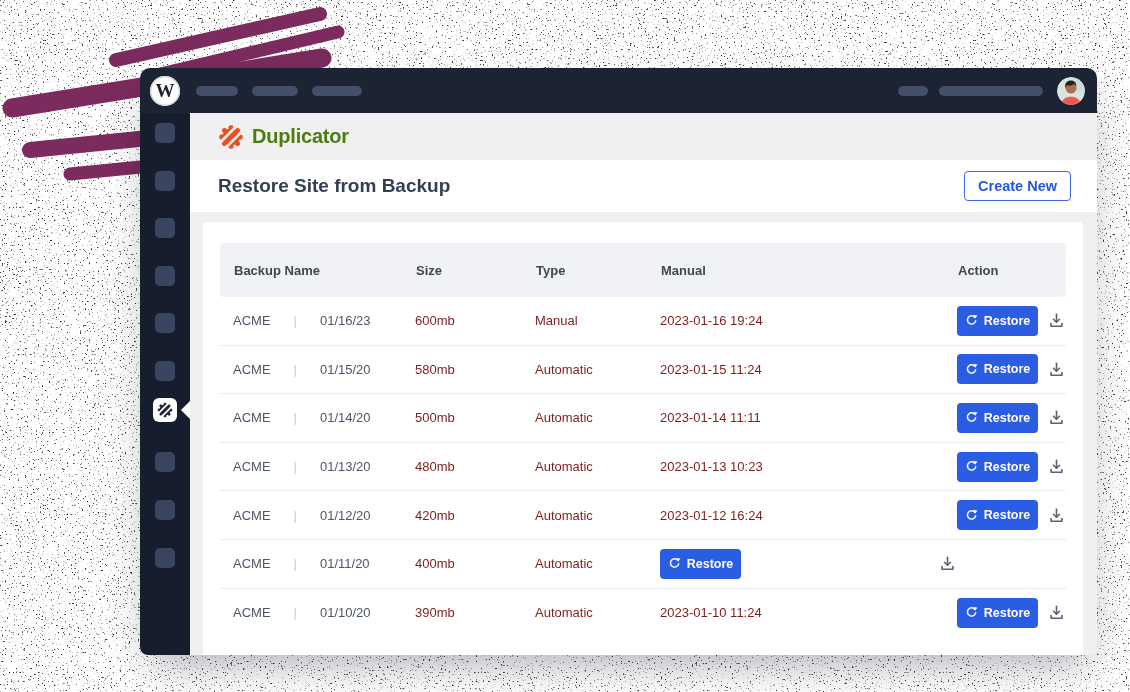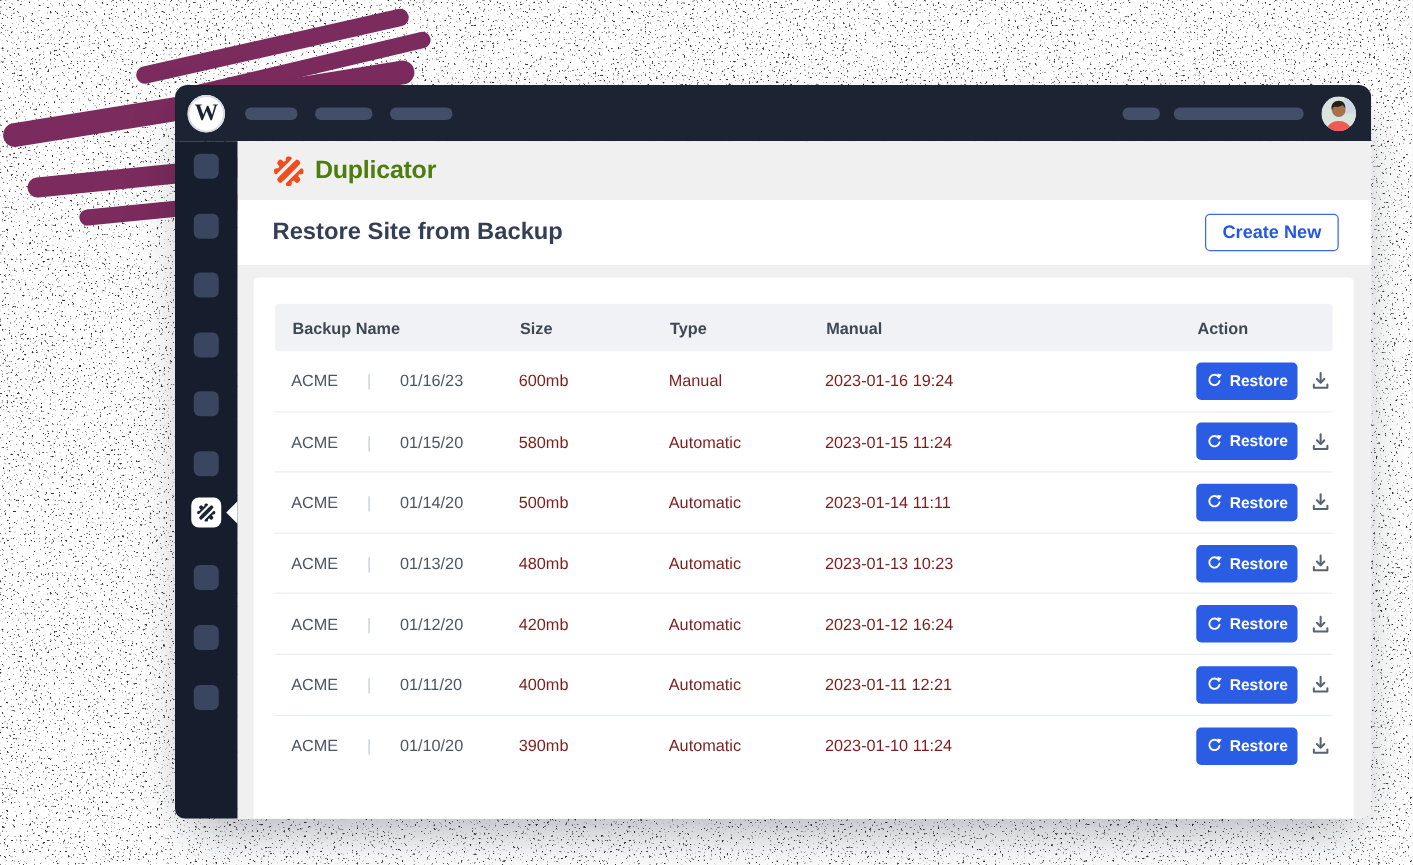--- a/index.html
+++ b/index.html
@@ -47,21 +47,21 @@
 
   .title-bar { height:52px; flex:0 0 52px; background:#fff; display:flex; align-items:center; justify-content:space-between; padding:0 26px 0 28px;gap:16px; }
   .page-title { font-size:19px; font-weight:700; color:#343e54; }
   .create-btn { background:#fff; border:1.5px solid #3b69e8; color:#2457e2; font-weight:700; font-size:14.5px;
     border-radius:4px; padding:6px 13px; cursor:pointer; font-family:inherit;text-align:center; }
 
   .main { flex:1; background:#f0f0f1; padding:10px 14px 0 13px; min-height:0; }
   .card { background:#fff; border-radius:4px 4px 0 0; height:100%; padding:21px 17px 0 17px; }
 
   .tgrid { display:grid; grid-template-columns:182px 120px 125px 297px 1fr; align-items:center; padding-left:13px; }
-  .thead { background:#f1f2f5; border-radius:3px; height:38px;padding-left:14px; }
+  .thead { background:#f1f2f5; border-radius:3px; height:54px;padding-left:14px; }
   .th { font-size:13px; font-weight:700; color:#3e4754; }
   .trow { height:48.6px; border-bottom:1px solid #eaedf1; }
   .trow:last-child { border-bottom:none; }
   .td { font-size:13px; color:#7f1d1d; }
   .name-cell { display:flex; align-items:center; gap:23px; color:#4d5665; }
   .pipe { color:#c9cfd8; font-weight:400; }
 
   .action-cell { display:flex; align-items:center; justify-content:space-between; padding-right:1px; }
   .restore-btn { display:flex; align-items:center; justify-content:center; gap:6px; width:81px; height:30px;
     background:#2b5ce4; color:#fff; border:none; border-radius:4px; font-size:12.5px; font-weight:700;
@@ -329,21 +329,20 @@
   </div>
 
   <div class="tgrid trow">
     <div class="td name-cell">
       <span>ACME</span>
       <span class="pipe">|</span>
       <span>01/11/20</span>
     </div>
     <div class="td">400mb</div>
     <div class="td">Automatic</div>
-    <div class="td">2023-01-11 12:21</div>
     <div class="action-cell">
       <button class="restore-btn">
         <svg viewBox="0 0 16 16" width="13" height="13" aria-hidden="true">
           <path d="M12.3 4.4 A5.1 5.1 0 1 0 13.1 8.4" fill="none" stroke="#ffffff" stroke-width="1.8" stroke-linecap="round"></path>
           <path d="M10.9 1.0 L15.3 2.0 L12.4 5.6 Z" fill="#ffffff"></path>
         </svg>
         <span>Restore</span>
       </button>
       <button class="dl-btn">
         <svg viewBox="0 0 16 16" width="17" height="17" aria-hidden="true" fill="none" stroke="#59626f" stroke-width="1.5" stroke-linecap="round" stroke-linejoin="round">

